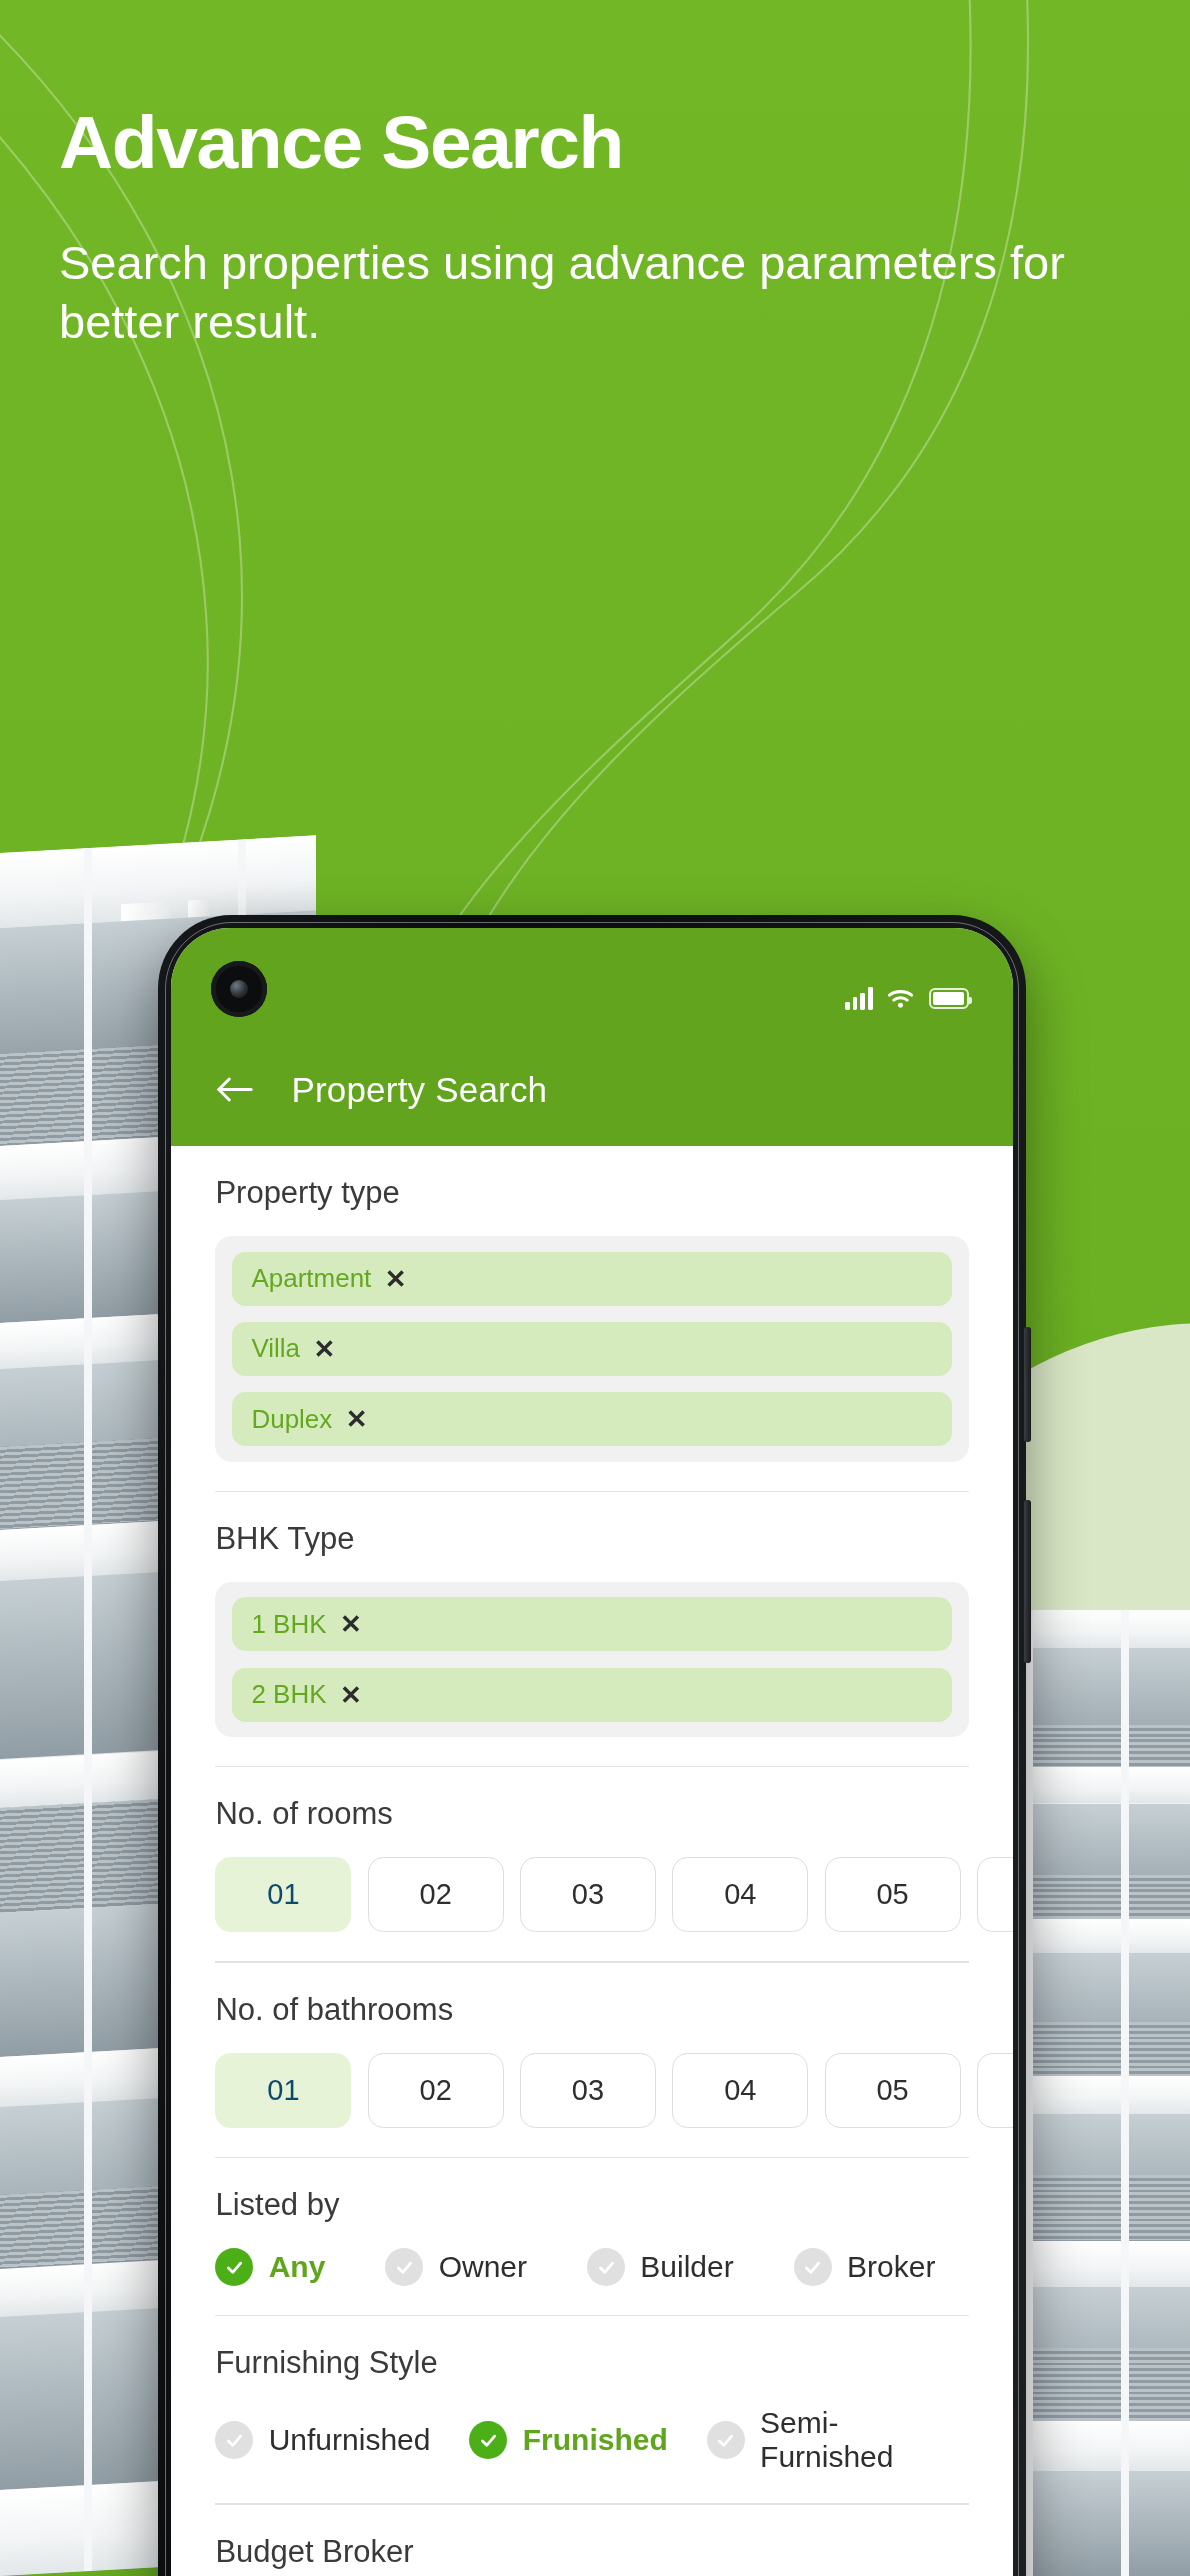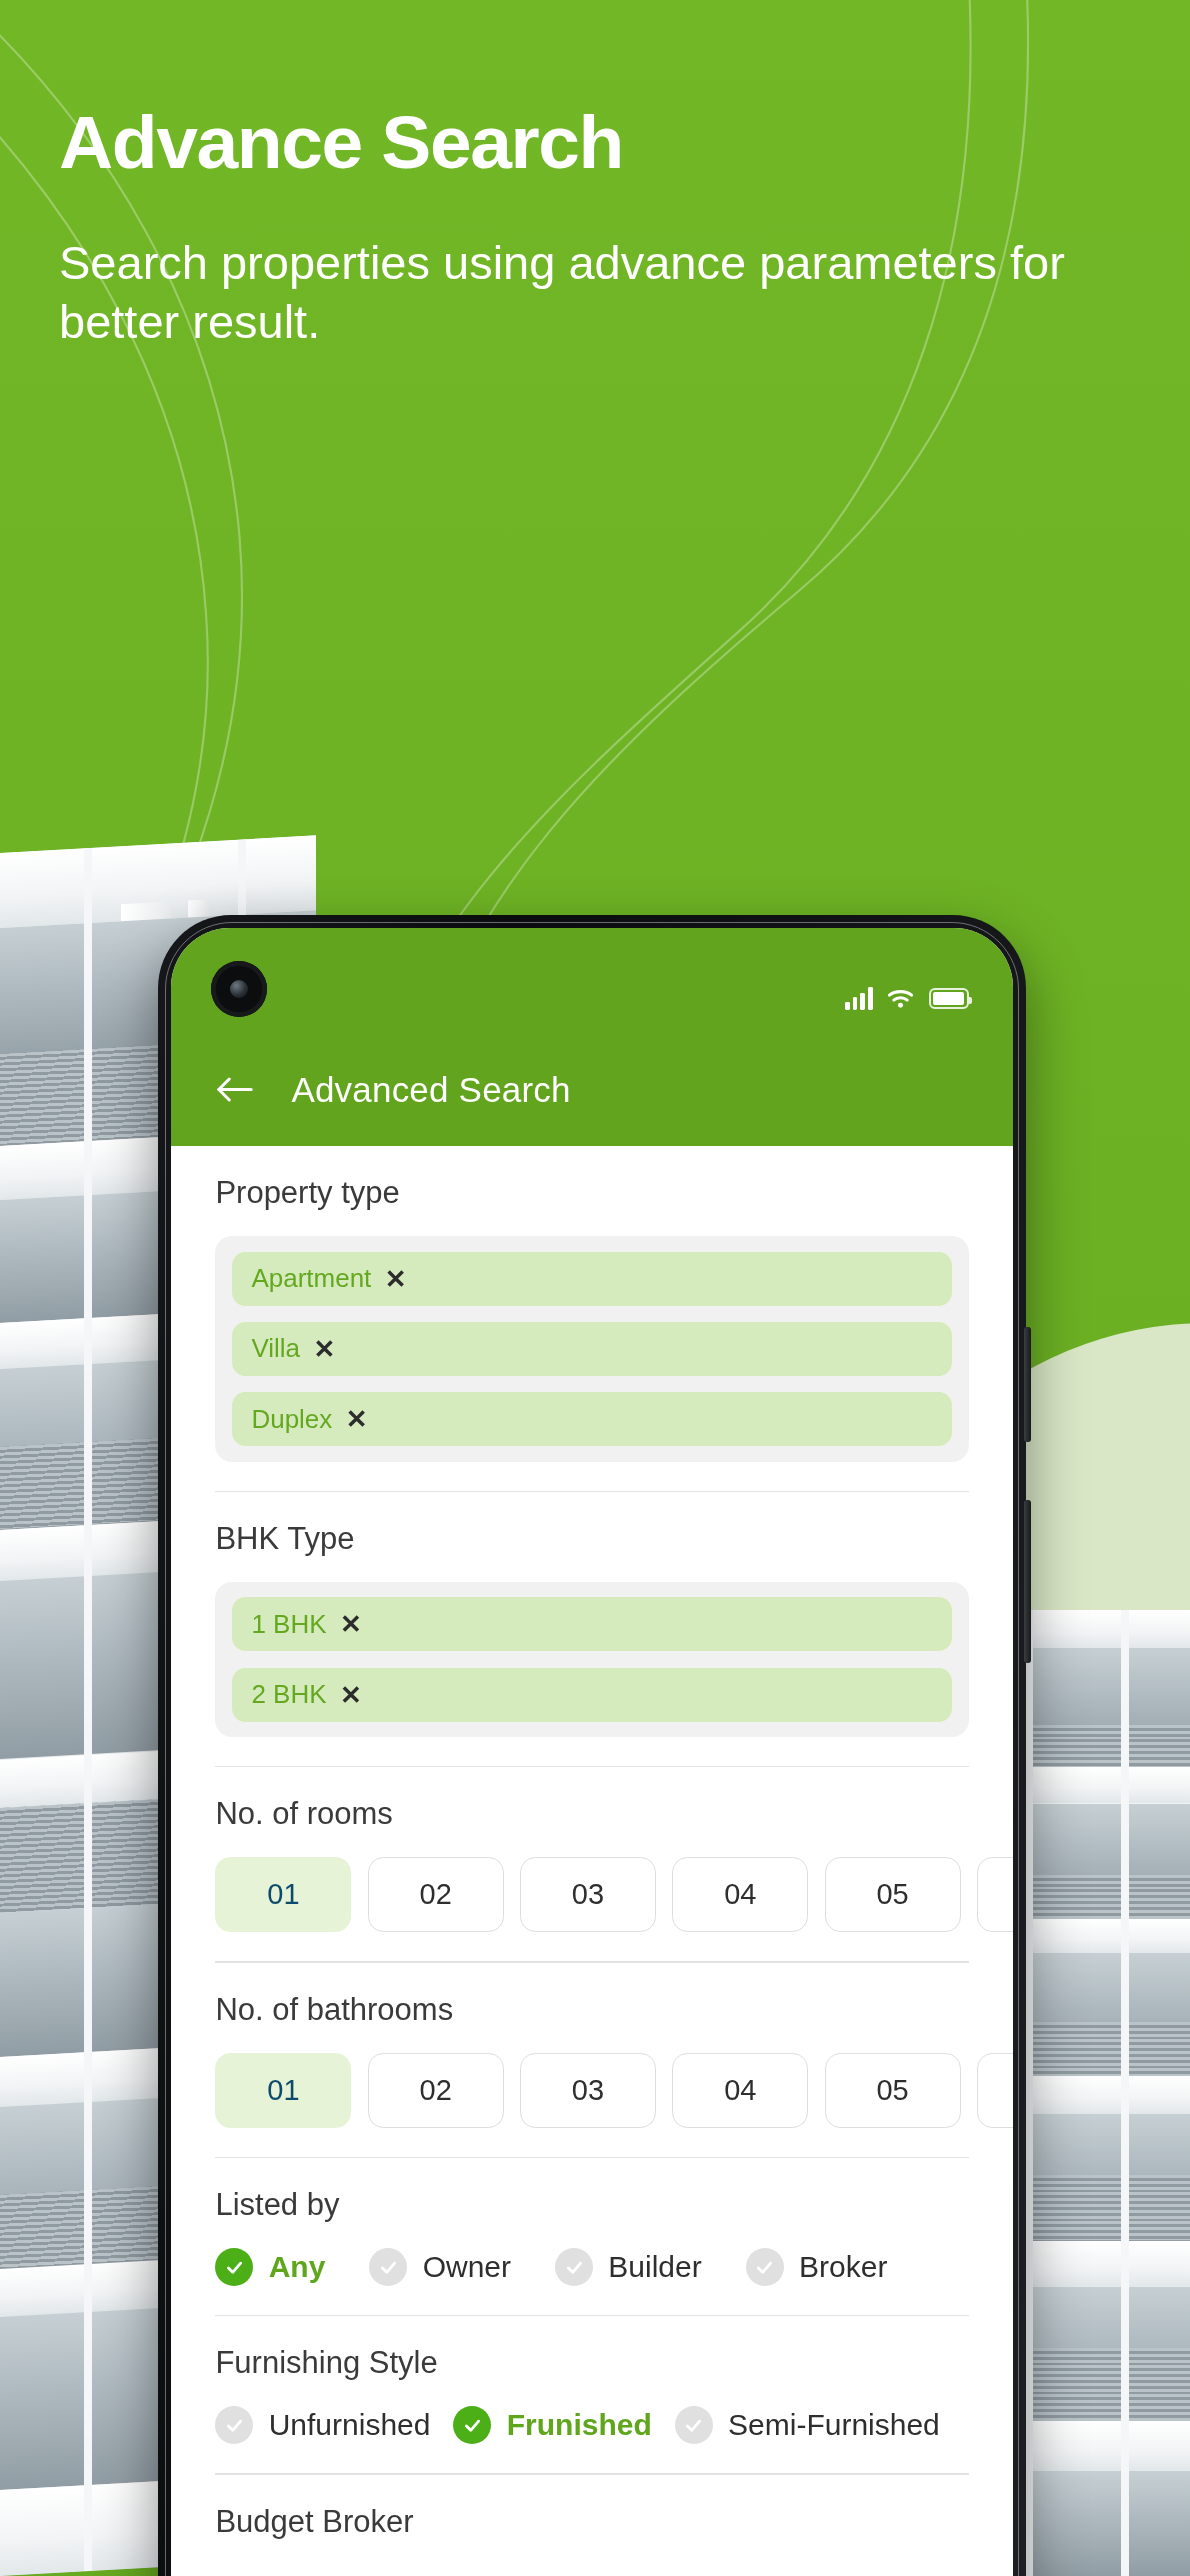--- a/index.html
+++ b/index.html
@@ -182,21 +182,21 @@
     width:136px; height:75px; flex:0 0 auto;
     border:1.5px solid #dddddd; border-radius:15.3px;
     display:flex; align-items:center; justify-content:center;
     font-size:29px; color:#2e2e2e; background:#fff;
   }
   .pill.selected {
     background:#e7f3d6; border-color:#e7f3d6; color:#0c4a6e;
   }
 
   
-  .radio-row { display:flex; align-items:center; gap:0; }
+  .radio-row { display:flex; align-items:center; gap:16px; }
   .radio-opt { display:flex; align-items:center; gap:15.3px; margin-right:44px; }
   .radio-opt:last-child { margin-right:0; }
   .radio-mark {
     width:38px; height:38px; border-radius:50%;
     background:#e0e0e0;
     display:flex; align-items:center; justify-content:center;
     flex:0 0 auto;
   }
   .radio-opt.on .radio-mark { background:#4caf17; }
   .radio-mark svg { width:21px; height:21px; display:block; }
@@ -306,21 +306,21 @@
       </div>
     </div>
 
     <div id="app-bar">
       <svg width="40" height="31" viewBox="0 0 42 32">
         <g fill="none" stroke="#ffffff" stroke-width="3.2" stroke-linecap="round" stroke-linejoin="round">
           <path d="M38,16 L4,16"></path>
           <path d="M15,5 L4,16 L15,27"></path>
         </g>
       </svg>
-      <span id="app-bar-title">Advanced Search</span>
+      <span id="app-bar-title">Property Search</span>
     </div>
 
     <div id="sheet">
 
       <div class="section">
         <div class="section-label">Property type</div>
         <div class="chip-tray">
           <div class="chip">
             <span class="chip-label">Apartment</span>
             <span class="chip-x">✕</span>

